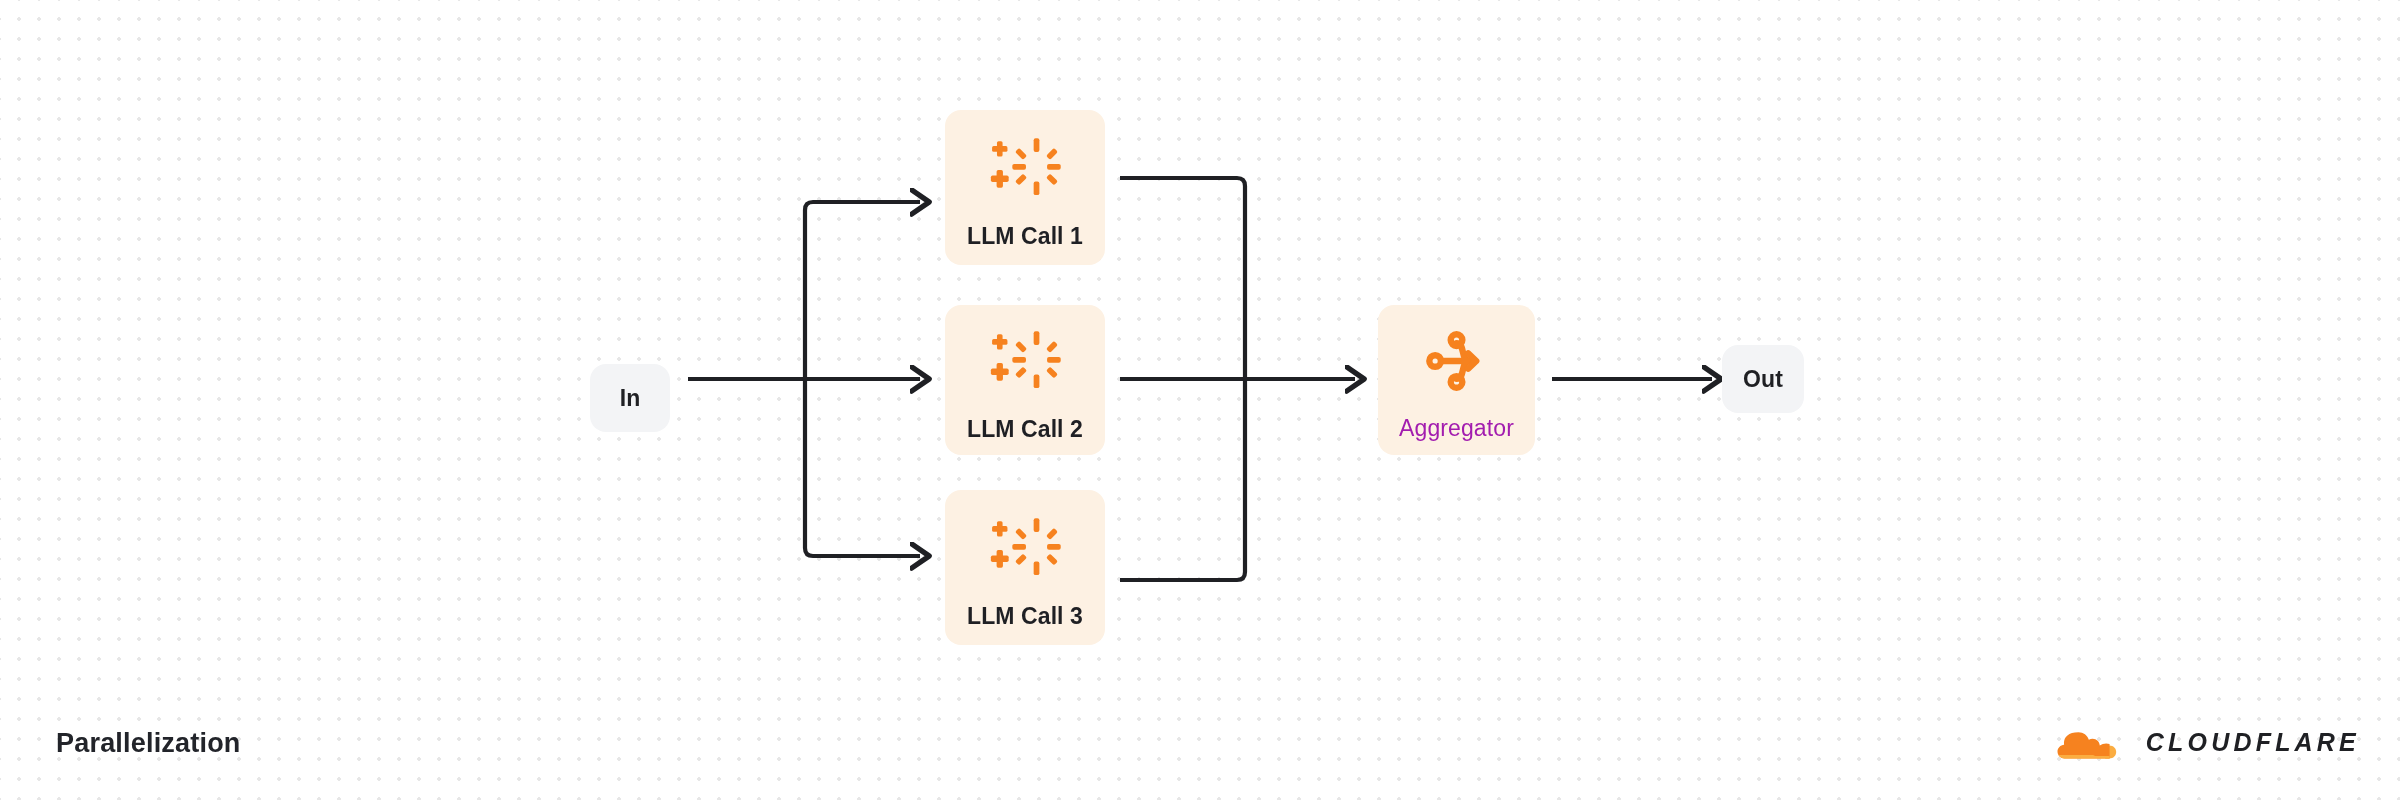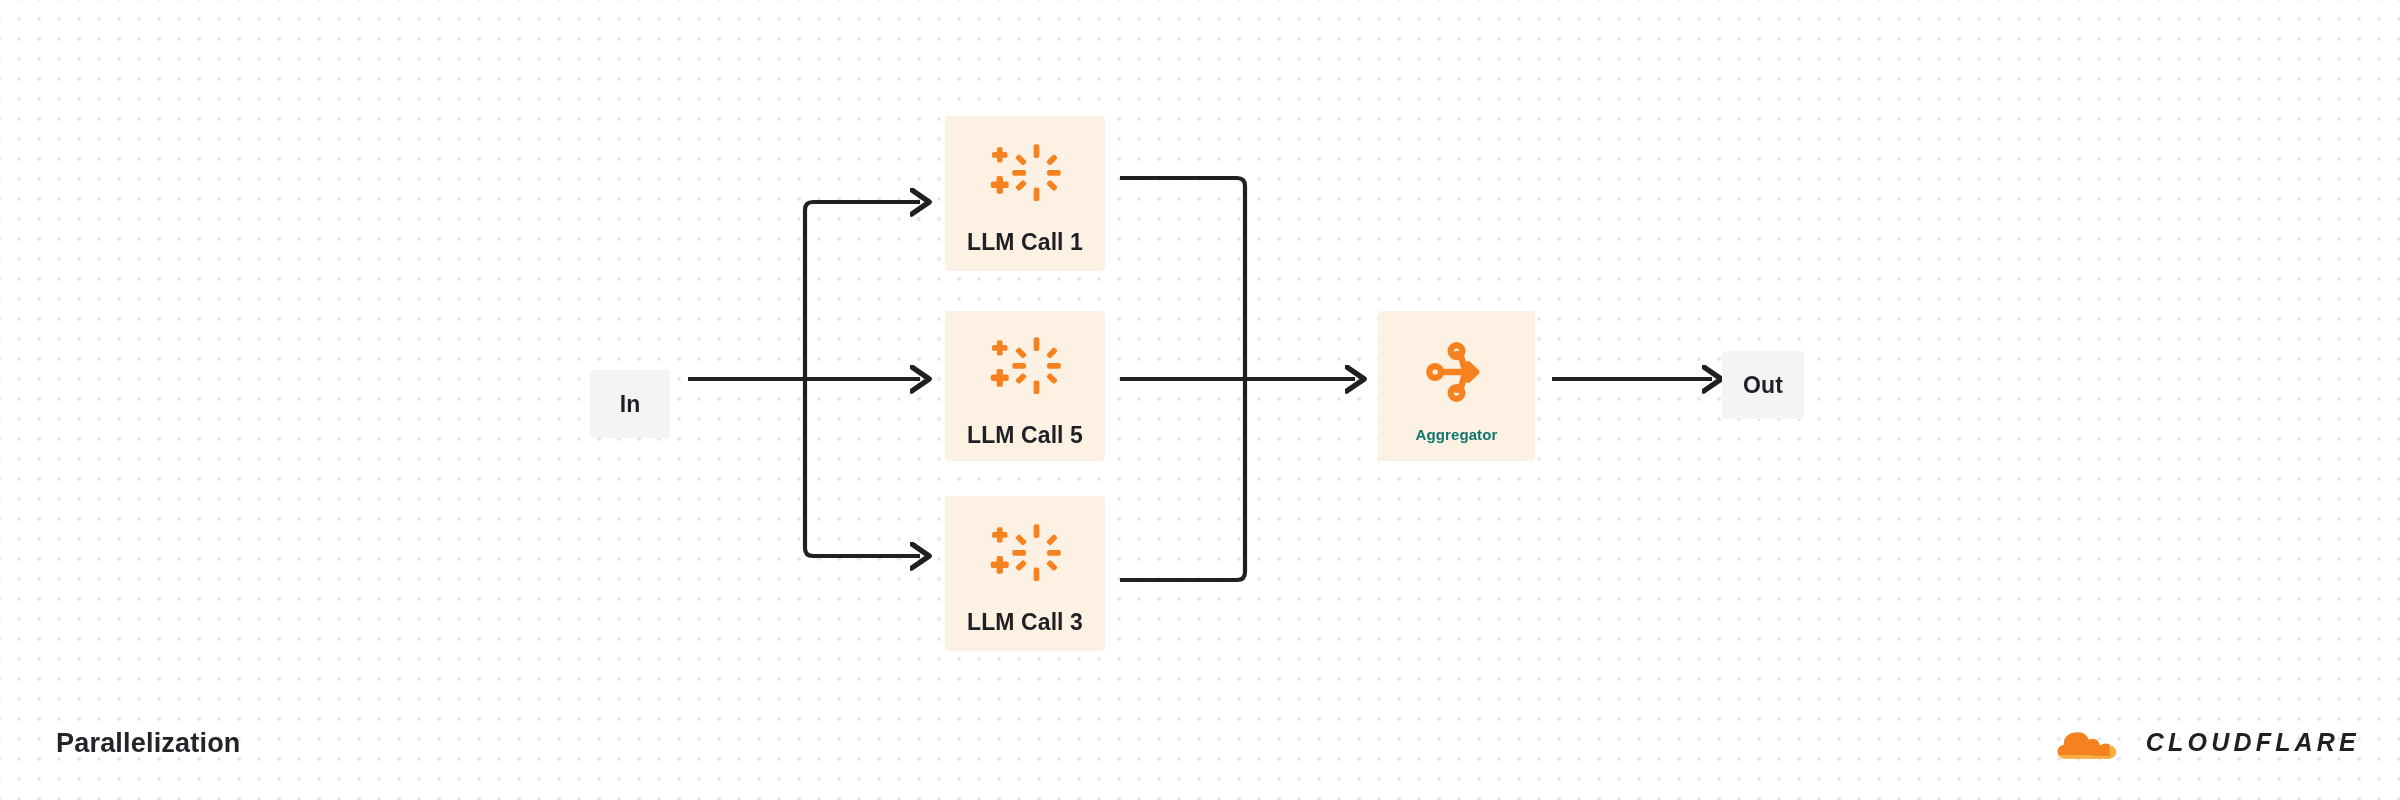--- a/index.html
+++ b/index.html
@@ -15,31 +15,31 @@
     width:2400px;height:800px;
     background-color:#ffffff;
     background-image:radial-gradient(circle, #e7e7e7 1.7px, rgba(0,0,0,0) 1.8px);
     background-size:20px 20px;
     background-position:9px 9px;
   }
   .layer{position:absolute;inset:0;width:2400px;height:800px;}
   svg.edges{position:absolute;left:0;top:0;width:2400px;height:800px;overflow:visible;}
 
   .node{position:absolute;box-sizing:border-box;display:flex;flex-direction:column;
-        align-items:center;justify-content:center;border-radius:4px;margin-top:6px;}
+        align-items:center;justify-content:center;border-radius:16px;}
   .node.io{background:#f3f4f6;}
   .node.io .lbl{font-size:23px;font-weight:700;color:#1f2024;letter-spacing:.1px;}
 
   .node.llm{background:#fdf1e3;}
   .node.llm .ico{width:78px;height:78px;margin-top:6px;}
   .node.llm .lbl{font-size:23px;font-weight:700;color:#1f2024;margin-top:14px;letter-spacing:.1px;}
 
   .node.agg{background:#fdf1e3;}
   .node.agg .ico{width:76px;height:76px;margin-top:4px;}
-  .node.agg .lbl{font-size:15px;font-weight:700;color:#0f766e;margin-top:16px;letter-spacing:.1px;}
+  .node.agg .lbl{font-size:23px;font-weight:400;color:#a21caf;margin-top:16px;letter-spacing:.1px;}
 
   #title{position:absolute;left:36px;top:728px;font-size:27px;font-weight:700;
          color:#22242a;letter-spacing:.2px;margin-left:20px;}
 
   #brand{position:absolute;right:40px;top:728px;display:flex;align-items:flex-start;gap:16px;font-style:italic;}
   #brand .wordmark{font-size:25px;font-weight:700;color:#1f2024;letter-spacing:4.2px;}
 </style>
 </head>
 <body>
 
@@ -114,21 +114,21 @@
           <rect x="39.1" y="41.4" width="4.7" height="11.2" rx="1.6"></rect>
           <rect x="21.6" y="27" width="11.2" height="4.7" rx="1.6"></rect>
           <rect x="50.1" y="27" width="11.2" height="4.7" rx="1.6"></rect>
           <rect x="26.4" y="14.2" width="4.7" height="9.2" rx="1.6" transform="rotate(-45 28.75 18.8)"></rect>
           <rect x="51.8" y="35.2" width="4.7" height="9.2" rx="1.6" transform="rotate(-45 54.15 39.8)"></rect>
           <rect x="26.4" y="35.2" width="4.7" height="9.2" rx="1.6" transform="rotate(45 28.75 39.8)"></rect>
           <rect x="51.8" y="14.2" width="4.7" height="9.2" rx="1.6" transform="rotate(45 54.15 18.8)"></rect>
         </g>
       </svg>
     </span>
-    <span class="lbl">LLM Call 5</span>
+    <span class="lbl">LLM Call 2</span>
   </div>
 
   <div class="node llm" style="left:945px;top:490px;width:160px;height:155px;">
     <span class="ico">
       <svg viewBox="0 0 64 64" width="100%" height="100%" xmlns="http://www.w3.org/2000/svg">
         <g fill="#F6821F">
           <rect x="5" y="12.4" width="12.6" height="4.6" rx="1.3"></rect>
           <rect x="9" y="8.4" width="4.6" height="12.6" rx="1.3"></rect>
           <rect x="4" y="36.6" width="14.6" height="5.2" rx="1.4"></rect>
           <rect x="8.7" y="32" width="5.2" height="14.6" rx="1.4"></rect>

